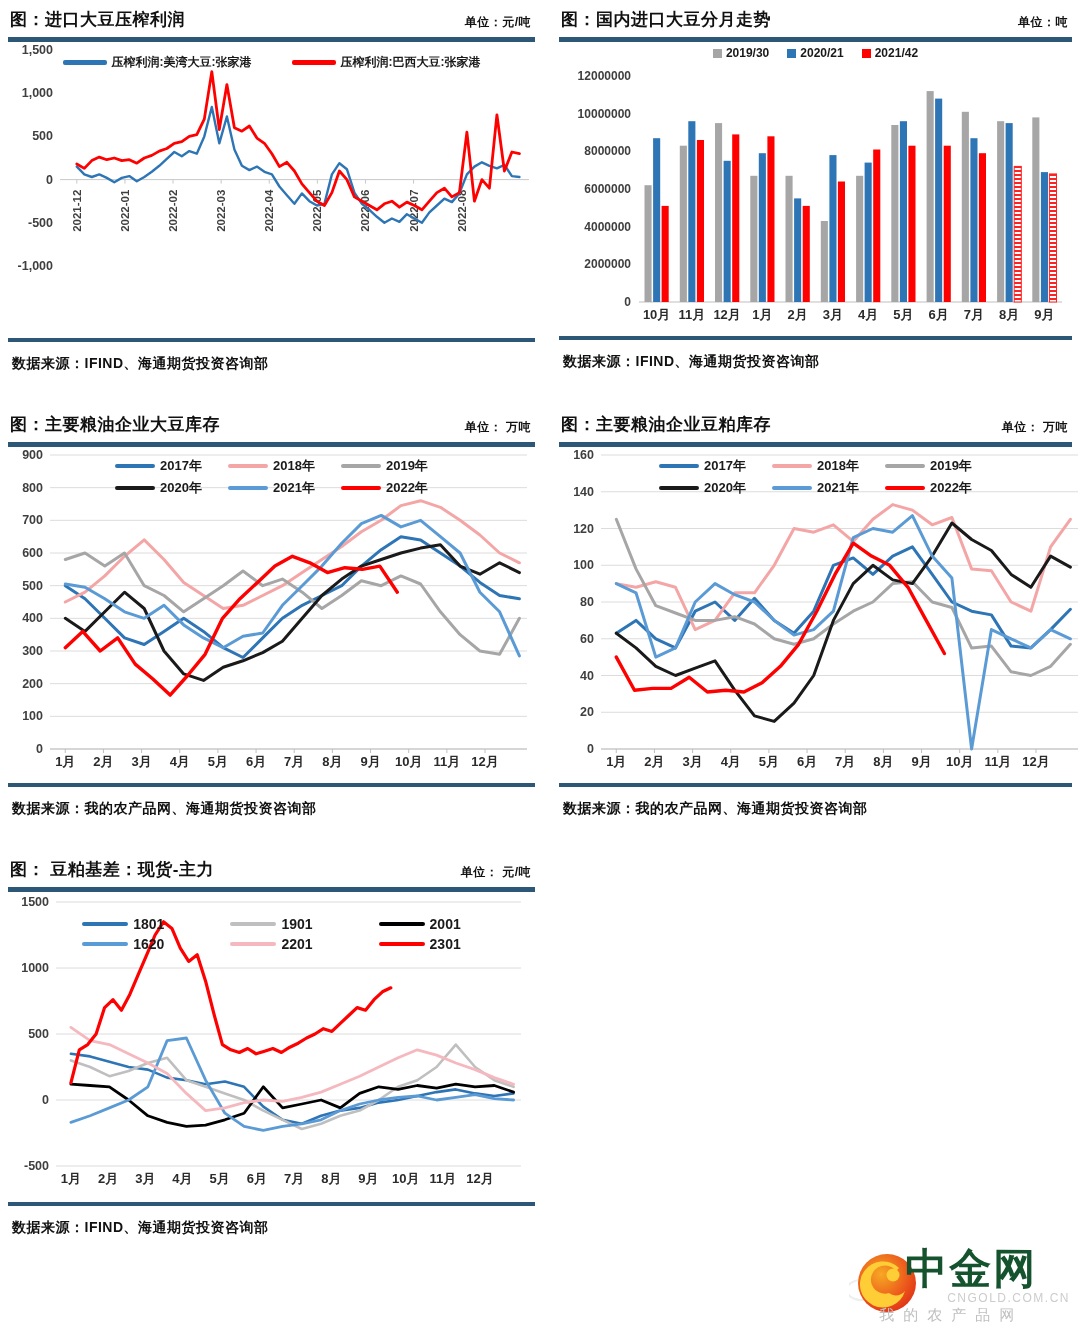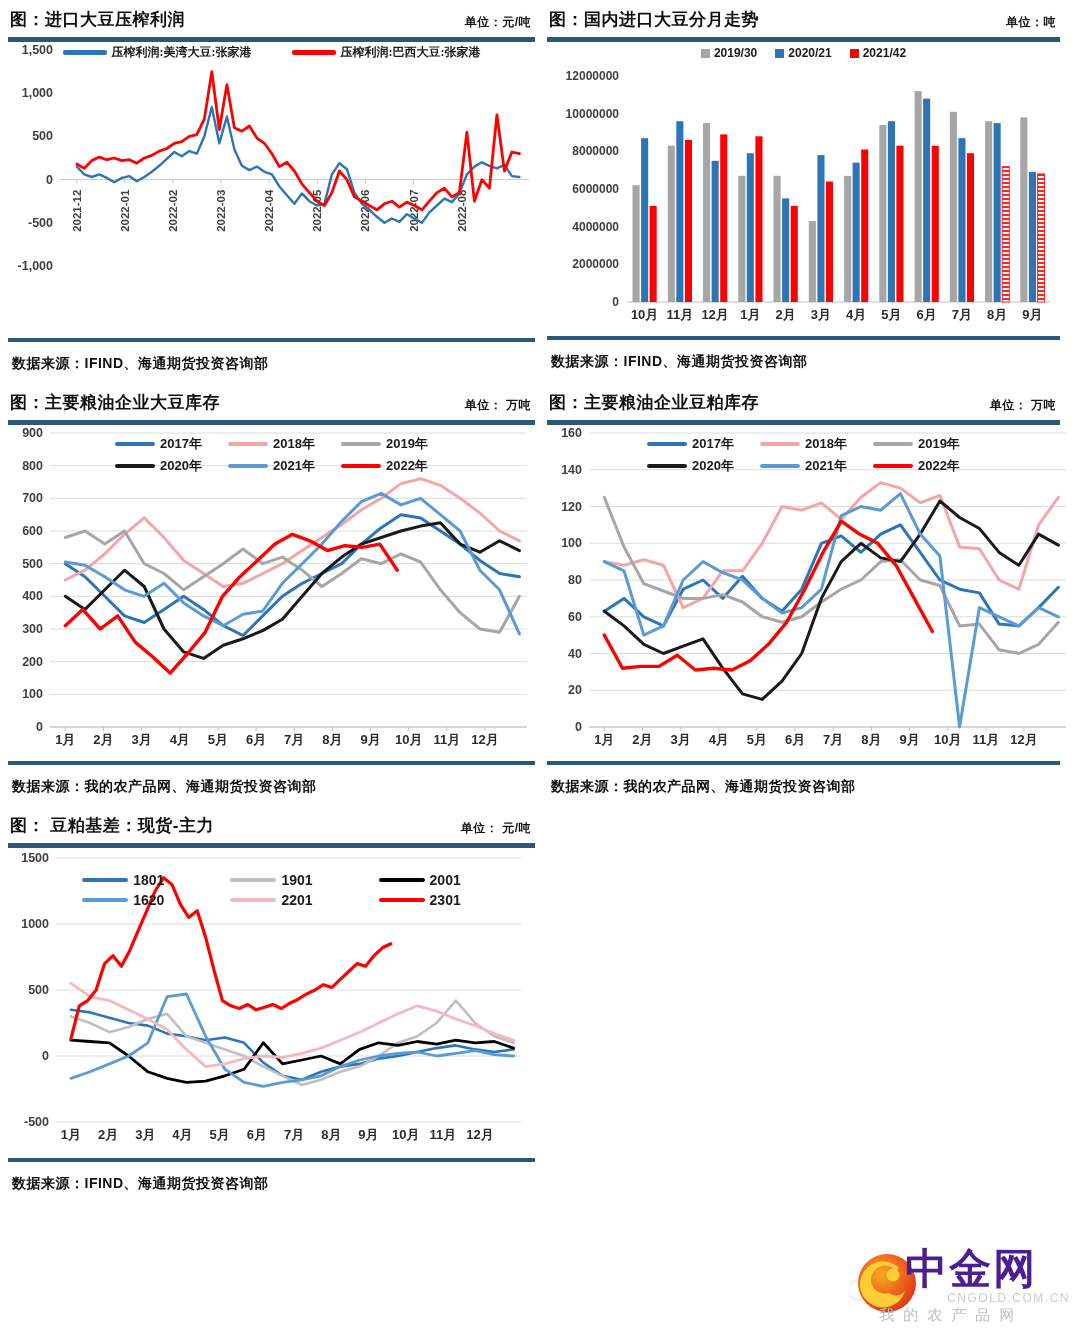--- a/index.html
+++ b/index.html
@@ -3,21 +3,21 @@
 <meta charset="utf-8">
 <style>
   html,body{margin:0;padding:0;}
   body{
     width:1080px;height:1330px;position:relative;background:#ffffff;
     font-family:"Liberation Sans","DejaVu Sans",sans-serif;color:#111;
     overflow:hidden;
   }
   .grid{
     display:grid;grid-template-columns:527px 513px;column-gap:24px;
-    row-gap:34px;padding:4px 8px 0 8px;gap:12px;
+    row-gap:34px;padding:4px 8px 0 8px;
   }
   .chart-head{
     display:flex;justify-content:space-between;align-items:flex-end;
     font-weight:bold;font-size:17px;padding:4px 4px 6px 2px;letter-spacing:.5px;
   }
   .chart-unit{font-size:12px;}
   .rule{height:5px;background:#2c5777;}
   .figure{position:relative;}
   .legend{
     position:absolute;left:0;right:0;display:flex;flex-direction:column;
@@ -29,21 +29,21 @@
     border-top:4px solid #2c5777;font-weight:bold;font-size:14px;
     padding:13px 2px 2px 4px;margin-top:4px;letter-spacing:.5px;
   }
   svg{display:block;}
   svg text{font-family:"Liberation Sans","DejaVu Sans",sans-serif;}
   .watermark{
     position:absolute;right:10px;bottom:8px;display:flex;align-items:center;
     color:#c3c3c3;
   }
   .wm-text{display:flex;flex-direction:column;align-items:flex-start;line-height:1;}
-  .wm-brand{font-size:42px;font-weight:bold;color:#4c1d95;letter-spacing:2px;margin-left:-14px;}
+  .wm-brand{font-size:42px;font-weight:bold;color:#14532d;letter-spacing:2px;margin-left:-14px;}
   .wm-domain{font-size:12px;color:#cccccc;letter-spacing:1.5px;margin:2px 0 3px 28px;}
   .wm-tagline{font-size:15px;color:#c0c0c0;letter-spacing:9px;margin-left:-40px;}
 </style>
 </head>
 <body>
 
 <div class="grid">
 
   <section class="chart-panel">
     <div class="chart-head">
@@ -74,21 +74,21 @@
           <text x="169.04102564102564" y="147.6" font-size="11.5" text-anchor="end" fill="#3f3f3f" font-weight="bold" transform="rotate(-90 169.04102564102564 147.6)">2022-02</text>
           <text x="217.14358974358976" y="147.6" font-size="11.5" text-anchor="end" fill="#3f3f3f" font-weight="bold" transform="rotate(-90 217.14358974358976 147.6)">2022-03</text>
           <text x="265.24615384615385" y="147.6" font-size="11.5" text-anchor="end" fill="#3f3f3f" font-weight="bold" transform="rotate(-90 265.24615384615385 147.6)">2022-04</text>
           <text x="313.34871794871793" y="147.6" font-size="11.5" text-anchor="end" fill="#3f3f3f" font-weight="bold" transform="rotate(-90 313.34871794871793 147.6)">2022-05</text>
           <text x="361.4512820512821" y="147.6" font-size="11.5" text-anchor="end" fill="#3f3f3f" font-weight="bold" transform="rotate(-90 361.4512820512821 147.6)">2022-06</text>
           <text x="409.55384615384617" y="147.6" font-size="11.5" text-anchor="end" fill="#3f3f3f" font-weight="bold" transform="rotate(-90 409.55384615384617 147.6)">2022-07</text>
           <text x="457.65641025641025" y="147.6" font-size="11.5" text-anchor="end" fill="#3f3f3f" font-weight="bold" transform="rotate(-90 457.65641025641025 147.6)">2022-08</text>
           <polyline points="68.8,124.6 76.3,132.4 83.8,135.0 91.3,132.4 98.8,135.9 106.3,140.2 113.8,135.9 121.3,134.1 128.8,139.3 136.3,135.0 143.8,129.8 151.3,123.8 158.8,116.9 166.3,110.0 173.8,114.3 181.3,109.1 188.8,111.7 196.3,94.4 203.8,65.0 211.3,101.3 218.9,74.5 226.4,107.4 233.9,123.8 241.4,128.1 248.9,124.6 256.4,129.8 263.9,132.4 271.4,144.5 278.9,153.2 286.4,161.8 293.9,151.4 301.4,159.2 308.9,163.5 316.4,161.8 323.9,132.4 331.4,121.2 338.9,127.2 346.4,150.6 353.9,161.8 361.4,167.8 368.9,174.8 376.4,180.8 383.9,176.5 391.4,179.9 398.9,172.2 406.4,176.5 413.9,180.8 421.4,170.4 428.9,163.5 436.4,156.6 443.9,160.1 451.4,151.4 458.9,132.4 466.4,124.6 473.9,120.3 481.4,123.8 488.9,126.4 496.4,122.9 503.9,134.1 511.4,135.0" fill="none" stroke="#2e75b6" stroke-width="2.4" stroke-linejoin="round" stroke-linecap="round"></polyline>
           <polyline points="68.8,122.0 76.3,126.4 83.8,118.6 91.3,115.1 98.8,117.7 106.3,116.0 113.8,118.6 121.3,117.7 128.8,121.2 136.3,116.0 143.8,113.4 151.3,109.1 158.8,106.5 166.3,101.3 173.8,99.6 181.3,94.4 188.8,92.7 196.3,77.1 203.8,29.6 211.3,87.5 218.9,42.6 226.4,85.8 233.9,89.2 241.4,84.0 248.9,96.1 256.4,101.3 263.9,111.7 271.4,124.6 278.9,120.3 286.4,129.0 293.9,141.9 301.4,150.6 308.9,159.2 316.4,163.5 323.9,150.6 331.4,129.0 338.9,137.6 346.4,154.9 353.9,159.2 361.4,163.5 368.9,167.8 376.4,161.8 383.9,159.2 391.4,165.2 398.9,160.1 406.4,163.5 413.9,167.8 421.4,159.2 428.9,150.6 436.4,146.2 443.9,154.9 451.4,150.6 458.9,90.1 466.4,159.2 473.9,137.6 481.4,146.2 488.9,72.8 496.4,129.0 503.9,110.0 511.4,111.7" fill="none" stroke="#ff0000" stroke-width="2.8" stroke-linejoin="round" stroke-linecap="round"></polyline>
         </svg>
-      <div class="legend" style="top: 2px; font-family: Liberation Serif, serif;">
+      <div class="legend" style="top: 12px;">
           <div class="legend-row" style="gap: 40px; margin-bottom: 4px;">
             <div class="legend-item" style="font-size: 12px;">
               <span style="width: 44px; height: 4.5px; margin-right: 5px; border-radius: 2px; background: rgb(46, 117, 182);"></span>
               <span>压榨利润:美湾大豆:张家港</span>
             </div>
             <div class="legend-item" style="font-size: 12px;">
               <span style="width: 44px; height: 4.5px; margin-right: 5px; border-radius: 2px; background: rgb(255, 0, 0);"></span>
               <span>压榨利润:巴西大豆:张家港</span>
             </div>
           </div>

